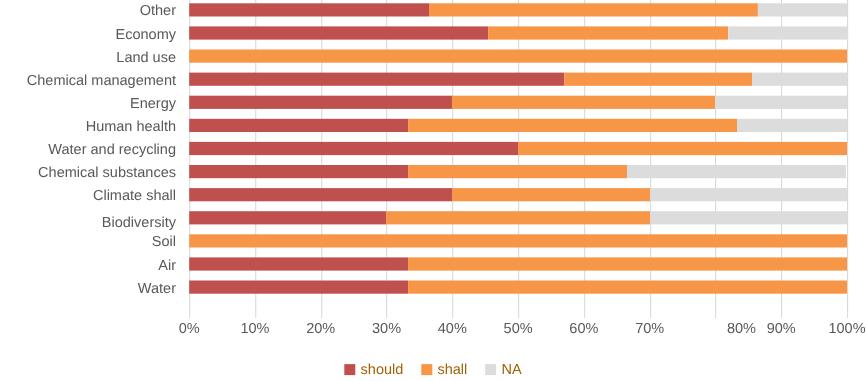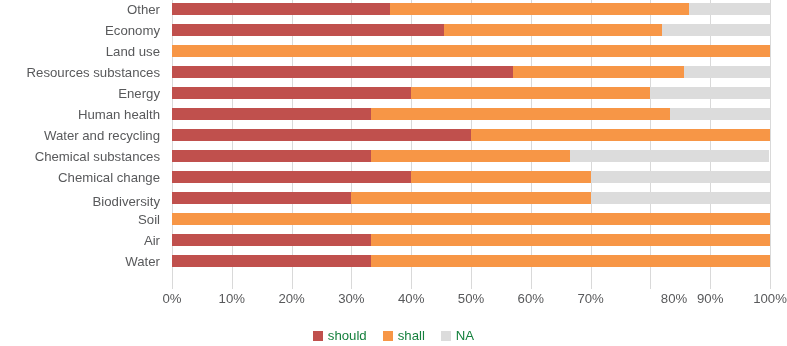--- a/index.html
+++ b/index.html
@@ -127,39 +127,39 @@
     align-items: center;
     gap: 5px;
   }
   .legend-swatch {
     width: 10px;
     height: 10px;
     display: inline-block;
   }
   .legend-text {
     font-size: 13.2px;
-    color: #15803d;
+    color: #a16207;
     white-space: nowrap;
   }
 </style>
 </head>
 <body>
 
 <div id="chart-root">
 
   <div id="y-axis-labels">
       <div class="cat-label" style="top: -1.5px;">Other</div>
       <div class="cat-label" style="top: 19.5px;">Economy</div>
       <div class="cat-label" style="top: 40.5px;">Land use</div>
-      <div class="cat-label" style="top: 61.5px;">Resources substances</div>
+      <div class="cat-label" style="top: 61.5px;">Chemical management</div>
       <div class="cat-label" style="top: 82.5px;">Energy</div>
       <div class="cat-label" style="top: 103.5px;">Human health</div>
       <div class="cat-label" style="top: 124.5px;">Water and recycling</div>
       <div class="cat-label" style="top: 145.5px;">Chemical substances</div>
-      <div class="cat-label" style="top: 166.5px;">Chemical change</div>
+      <div class="cat-label" style="top: 166.5px;">Climate shall</div>
       <div class="cat-label" style="top: 191px;">Biodiversity</div>
       <div class="cat-label" style="top: 208.5px;">Soil</div>
       <div class="cat-label" style="top: 229.5px;">Air</div>
       <div class="cat-label" style="top: 250.5px;">Water</div>
     </div>
 
   <div id="plot-area">
     <div id="gridlines">
         <div class="gridline axis-line" style="left: 0px;"></div>
         <div class="gridline" style="left: 59.8px;"></div>

